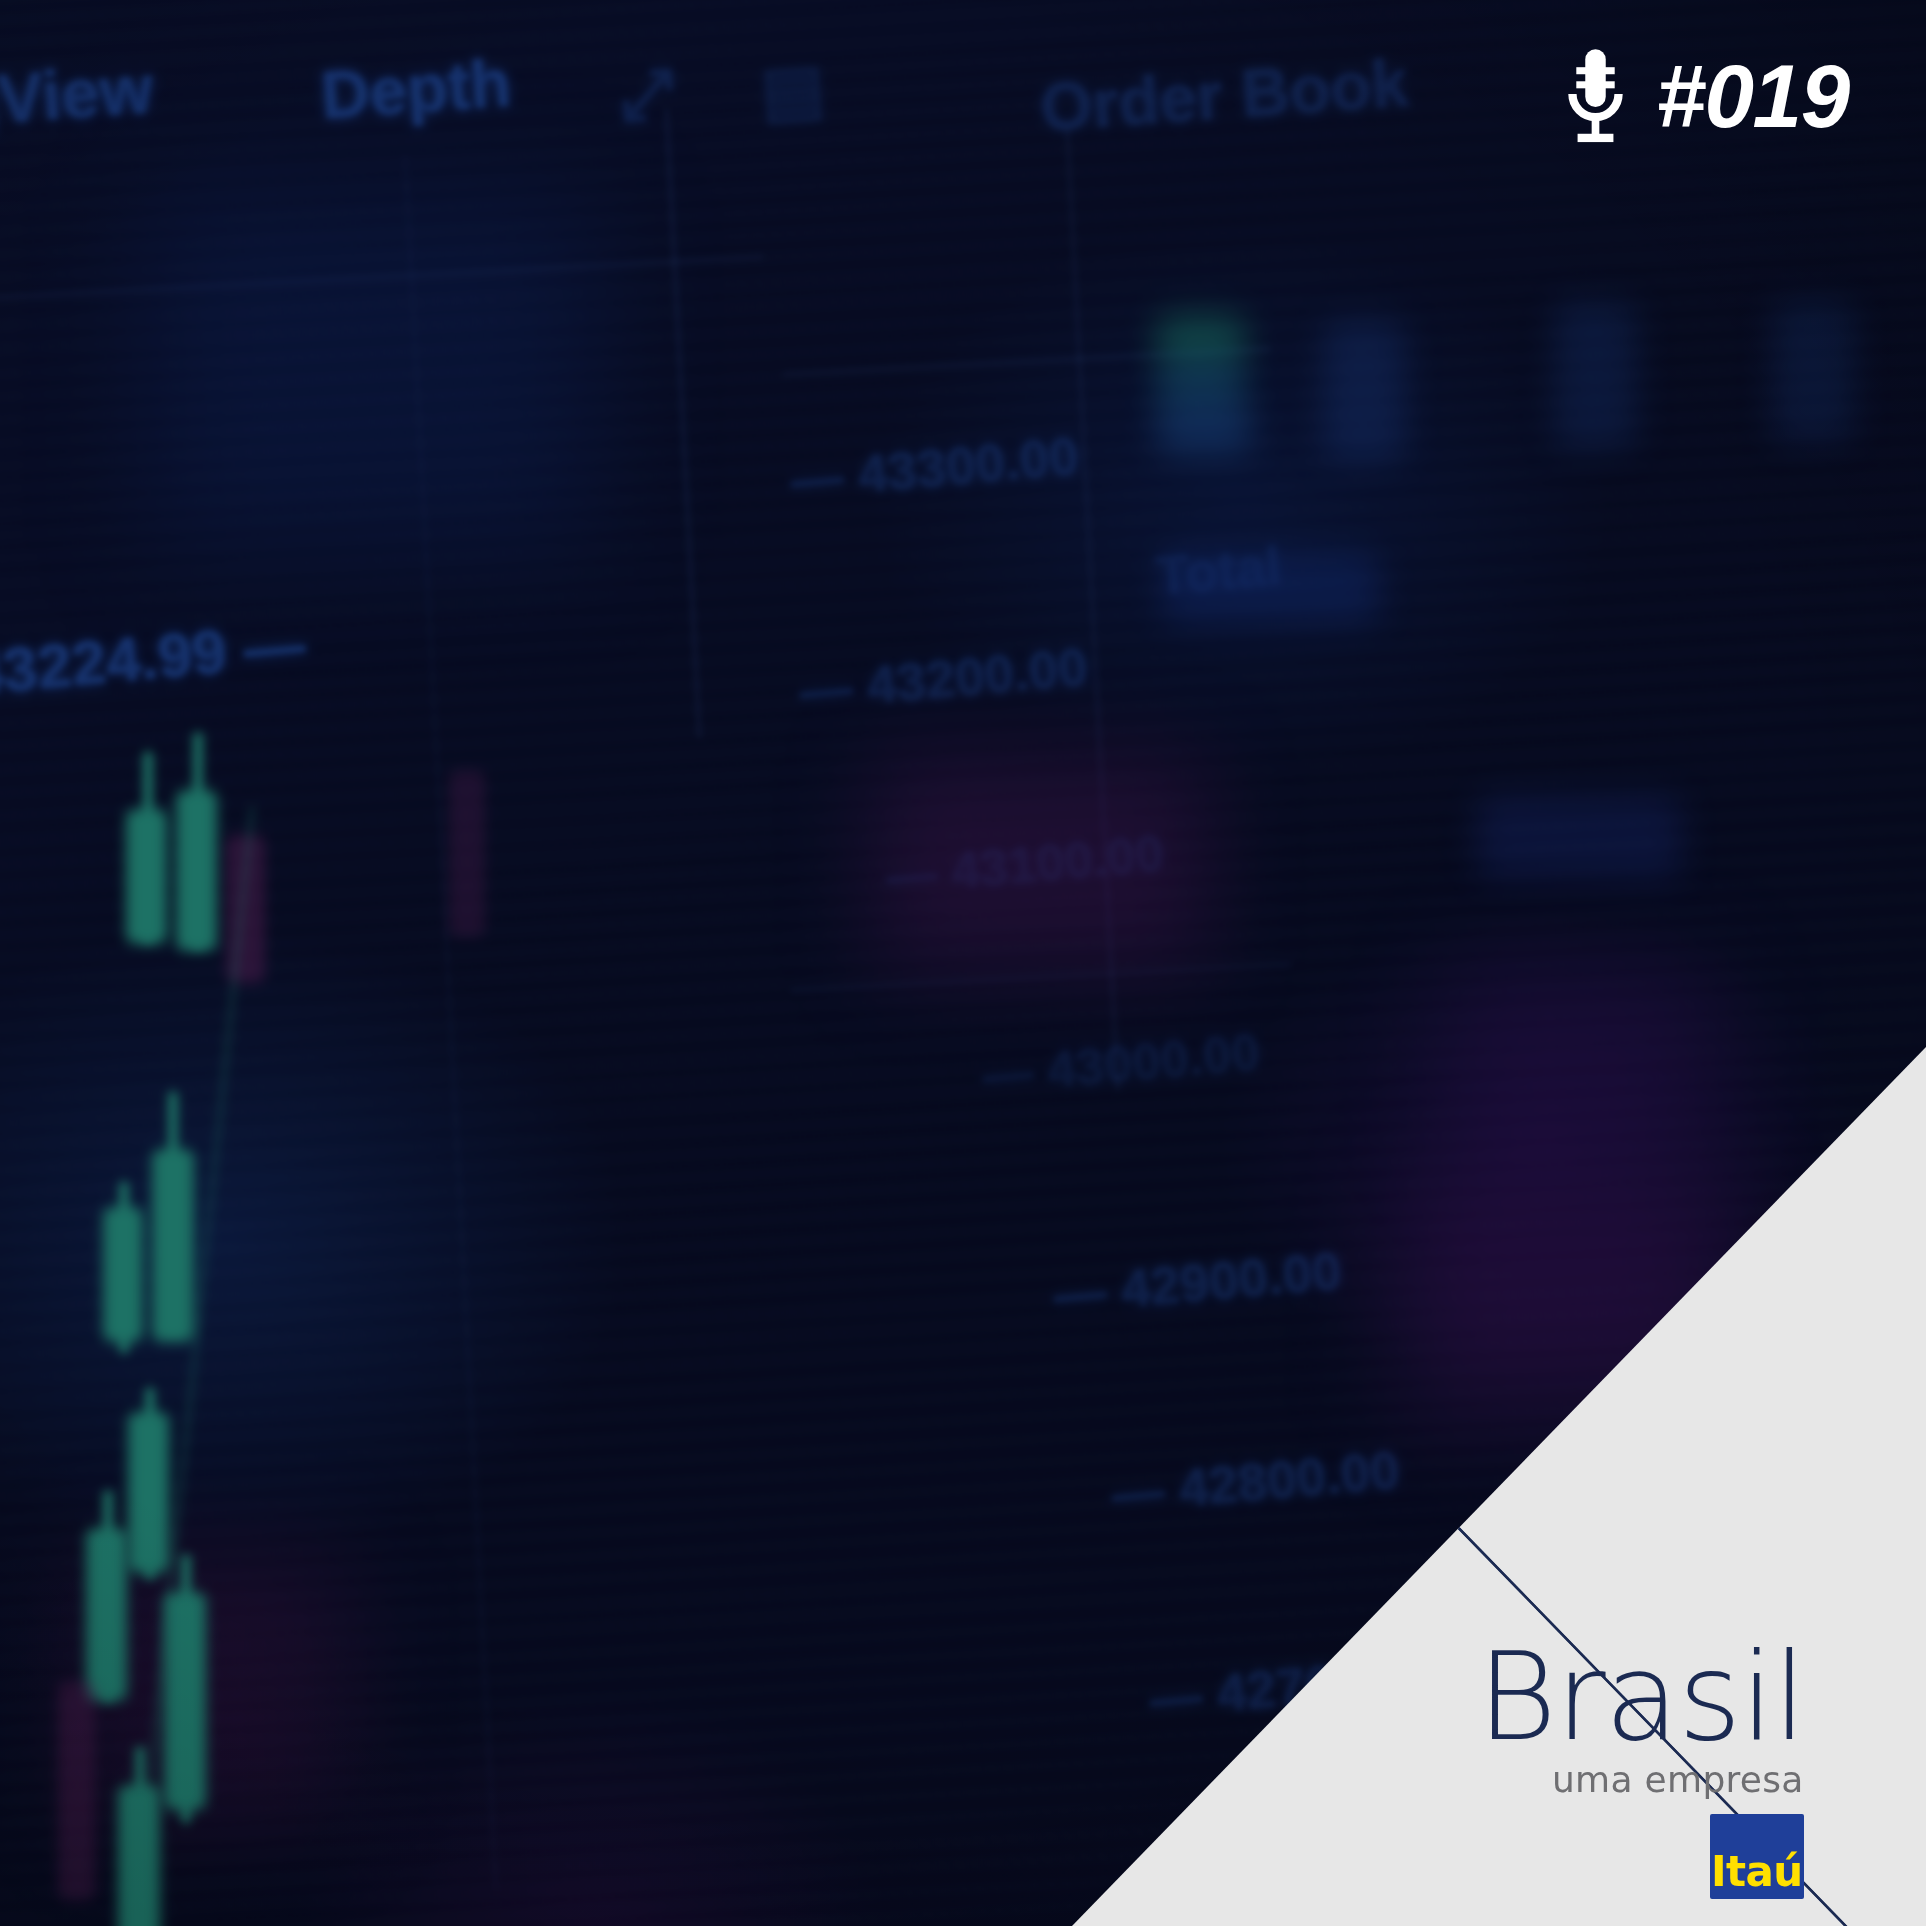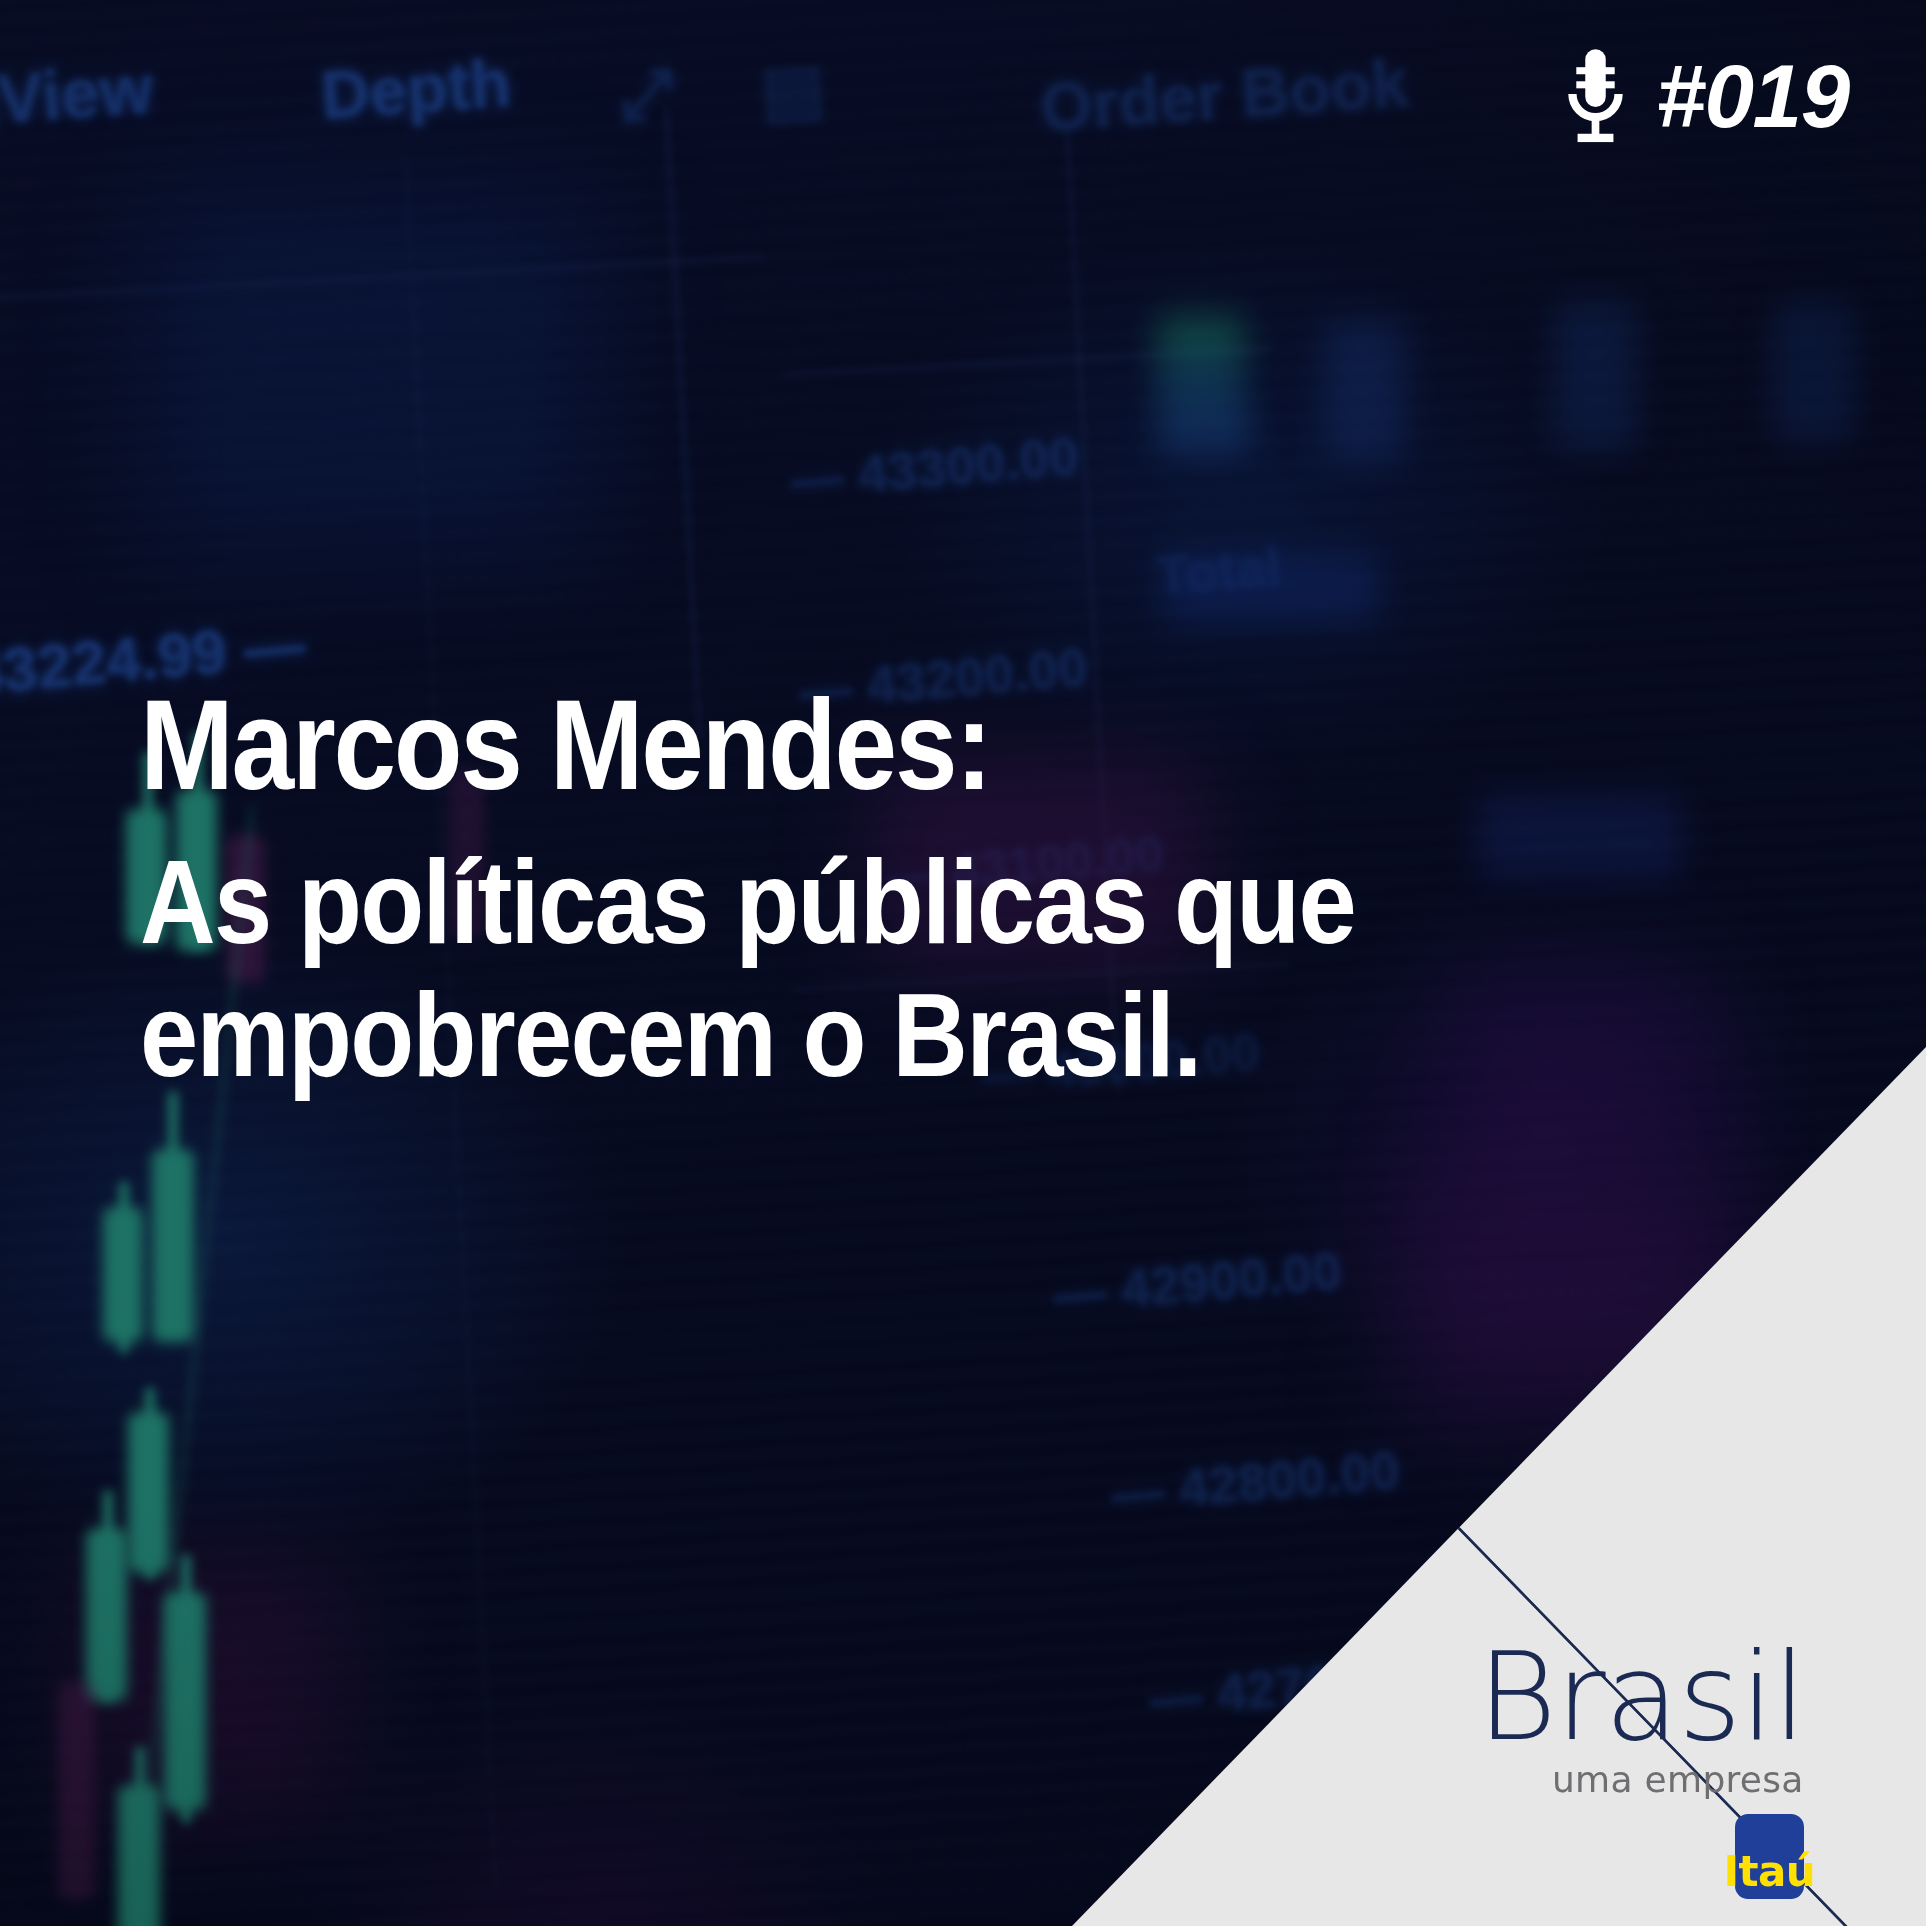--- a/index.html
+++ b/index.html
@@ -114,21 +114,21 @@
   .itau-row{
     position:absolute;left:1552px;top:1762px;
     display:flex;align-items:flex-end;gap:7px;flex-direction:column;
   }
   .uma-empresa{
     color:#6F6F72;font-size:36px;font-weight:400;line-height:1;
     padding-bottom:9px;letter-spacing:0.3px;
     font-family:"DejaVu Sans", sans-serif;
   }
   .itau-badge{
-    width:69px;height:85px;border-radius:13px;
+    width:94px;height:85px;border-radius:2px;
     background:#1F3F99;display:flex;align-items:flex-end;justify-content:center;
   }
   .itau-text{
     color:#FFE000;font-size:42px;font-weight:700;line-height:1;
     padding-bottom:6.4px;letter-spacing:-0.6px;
     font-family:"DejaVu Sans", sans-serif;
   }
 </style>
 </head>
 <body>
@@ -221,25 +221,20 @@
         <rect x="16" y="30" width="60" height="11" fill="#FFFFFF"></rect>
         <rect x="16" y="52" width="60" height="11" fill="#FFFFFF"></rect>
         <path d="M10 72 a36 36 0 0 0 72 0" fill="none" stroke="#FFFFFF" stroke-width="13"></path>
         <rect x="40" y="104" width="12" height="32" fill="#FFFFFF"></rect>
         <rect x="18" y="134" width="56" height="13" fill="#FFFFFF"></rect>
       </svg>
     </span>
     <span class="episode-number">#019</span>
   </div>
 
-  <div class="title-block">
-    <div class="title-line title-main">Marcos Mendes:</div>
-    <div class="title-line title-sub first">As políticas públicas que</div>
-    <div class="title-line title-sub">empobrecem o Brasil.</div>
-  </div>
 
   <div class="corner-panel"></div>
   <div class="corner-rule-wrap">
     <div class="corner-rule"></div>
   </div>
 
   <div class="kinea-lockup">
     <div class="kinea-word">Brasil</div>
   </div>
   <div class="itau-row">

